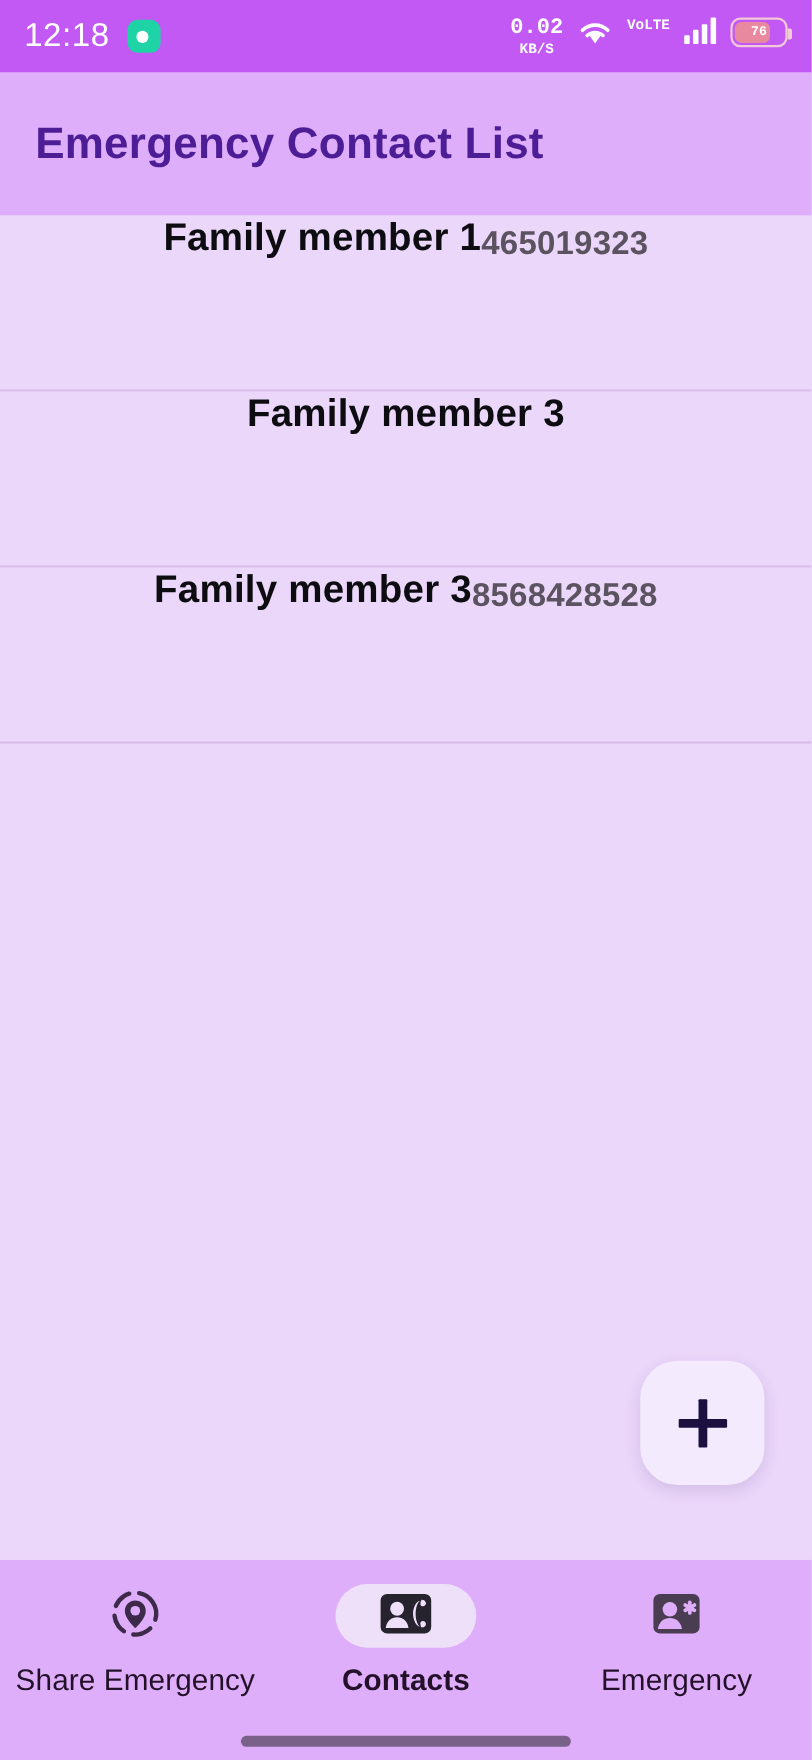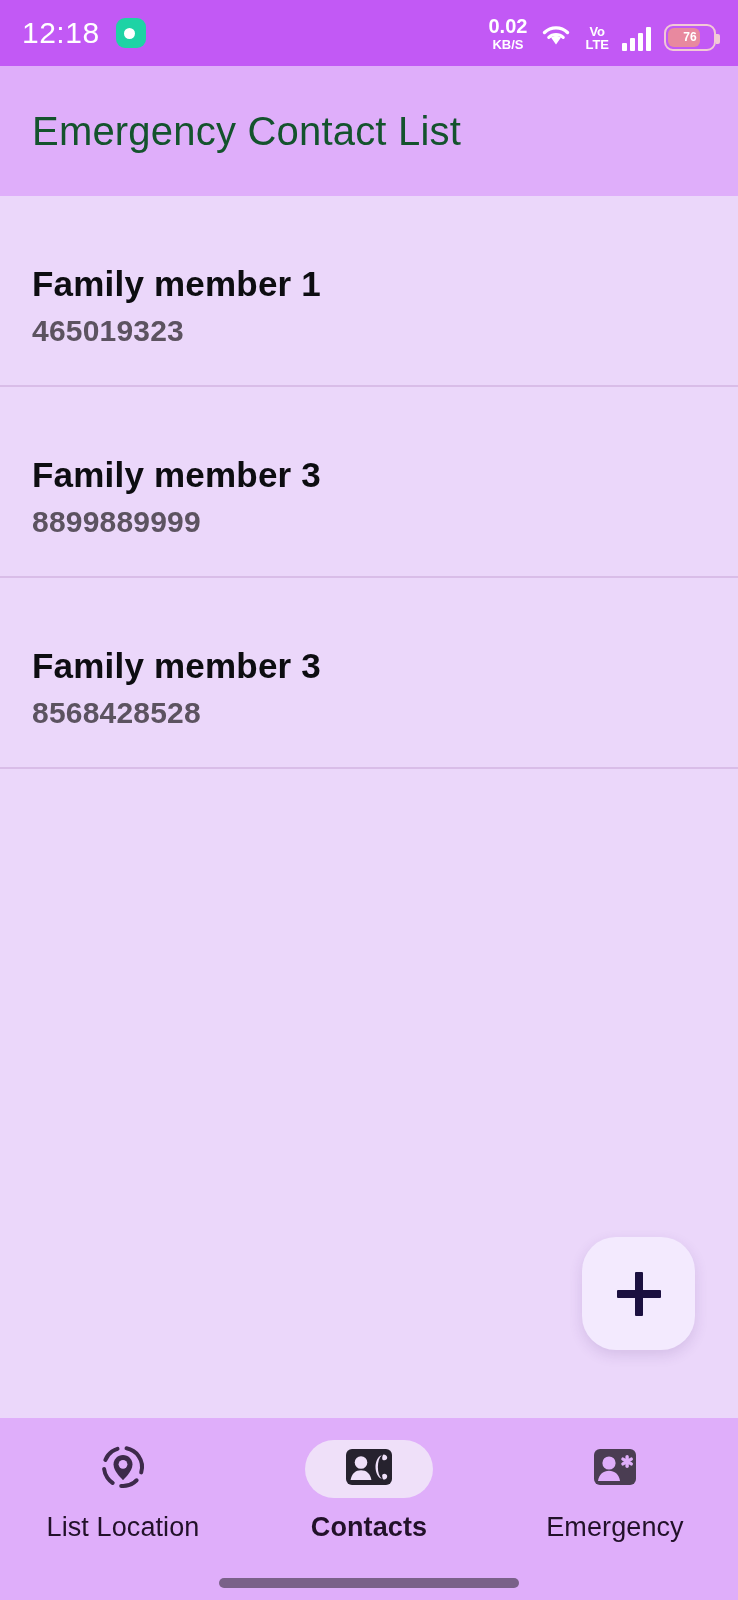--- a/index.html
+++ b/index.html
@@ -29,25 +29,25 @@
   .sb-appdot {
     width:30px; height:30px; border-radius:9px;
     background:#1ED3A5;
     display:flex; align-items:center; justify-content:center;
   }
   .sb-appdot i {
     display:block; width:11px; height:11px; border-radius:50%;
     background:#ffffff; position:relative; left:-1px;
   }
   .sb-spacer { flex:1; }
-  .sb-right { display:flex; align-items:flex-end; gap:13px; }
+  .sb-right { display:flex; align-items:flex-start; gap:13px;font-family:Liberation Mono, monospace; }
   .sb-net { display:flex; flex-direction:column; align-items:center; line-height:1; }
   .sb-net .n1 { font-size:20px; font-weight:bold; }
   .sb-net .n2 { font-size:13px; font-weight:bold; margin-top:2px; }
-  .sb-volte { display:flex; flex-direction:column; align-items:center; line-height:1; }
+  .sb-volte { display:flex; align-items:center; line-height:1; }
   .sb-volte span { font-size:13px; font-weight:bold; }
   .sb-bars { display:flex; align-items:flex-end; gap:3px; height:24px; }
   .sb-bars i { display:block; width:5px; background:#fff; border-radius:1px; }
   .sb-bars i:nth-child(1){ height:8px; }
   .sb-bars i:nth-child(2){ height:13px; }
   .sb-bars i:nth-child(3){ height:18px; }
   .sb-bars i:nth-child(4){ height:24px; }
   .sb-batt {
     position:relative;
     width:52px; height:27px;
@@ -66,37 +66,36 @@
   .sb-batt-txt { position:relative; font-size:12px; font-weight:bold; color:#ffffff; }
 
   
   .appbar {
     flex:0 0 130px;
     background:#DFAEFA;
     display:flex; align-items:center;
     padding:0 32px;
   }
   .appbar-title {
-    font-size:40px; color:#14532d; font-weight:400; letter-spacing:.2px;
+    font-size:40px; color:#4c1d95; font-weight:700; letter-spacing:.2px;
   }
 
   
   .content {
     flex:1 1 auto; position:relative;
     background:#EBD7FA;
     overflow:hidden;
   }
   .contact-list { display:flex; flex-direction:column; }
   .contact-row {
     height:160px;
     padding:0 32px;
-    display:flex; flex-direction:column; justify-content:center;
+    display:flex; flex-direction:row; justify-content:center;
     border-bottom:2px solid #D9BDE8;
     background:#EBD7FA;
-    margin-top:31px;
   }
   .contact-name {
     font-size:35px; font-weight:bold; color:#0D0D11;
     line-height:1.15; letter-spacing:.2px;
   }
   .contact-phone {
     font-size:30px; color:#5C5360; margin-top:9px;
     font-weight:bold; letter-spacing:.2px;
   }
 
@@ -194,21 +193,20 @@
   <div class="content">
     <div class="contact-list">
 
       <div class="contact-row">
         <div class="contact-name">Family member 1</div>
         <div class="contact-phone">465019323</div>
       </div>
 
       <div class="contact-row">
         <div class="contact-name">Family member 3</div>
-        <div class="contact-phone">8899889999</div>
       </div>
 
       <div class="contact-row">
         <div class="contact-name">Family member 3</div>
         <div class="contact-phone">8568428528</div>
       </div>
 
     </div>
 
     <div class="fab">
@@ -222,21 +220,21 @@
       <div class="nav-item">
         <div class="nav-pill">
           <span>
             <svg width="52" height="52" viewBox="0 0 52 52">
               <circle cx="26" cy="26" r="19" fill="none" stroke="#3D2A4A" stroke-width="4" stroke-linecap="round" stroke-dasharray="17 9" transform="rotate(-35 26 26)"></circle>
               <path d="M26 14 C20.7 14 16.5 18.2 16.5 23.5 C16.5 30.6 26 39 26 39 C26 39 35.5 30.6 35.5 23.5 C35.5 18.2 31.3 14 26 14 Z" fill="#3D2A4A"></path>
               <circle cx="26" cy="23.3" r="4.4" fill="#DFAEFA"></circle>
             </svg>
           </span>
         </div>
-        <div class="nav-label">List Location</div>
+        <div class="nav-label">Share Emergency</div>
       </div>
 
       <div class="nav-item">
         <div class="nav-pill active">
           <span>
             <svg width="48" height="40" viewBox="0 0 48 40">
               <rect x="1" y="2" width="46" height="36" rx="6" fill="#26222E"></rect>
               <circle cx="16" cy="15.5" r="6.3" fill="#EFE0F9"></circle>
               <path d="M5.6 33 C6.6 26.4 10.8 23.2 16 23.2 C21.2 23.2 25.4 26.4 26.4 33 Z" fill="#EFE0F9"></path>
               <path d="M36.8 8.2 C31.6 12.4 31.6 27.6 36.8 31.8 C33.2 31.2 30.5 25.4 30.5 20 C30.5 14.6 33.2 8.8 36.8 8.2 Z" fill="#EFE0F9"></path>

